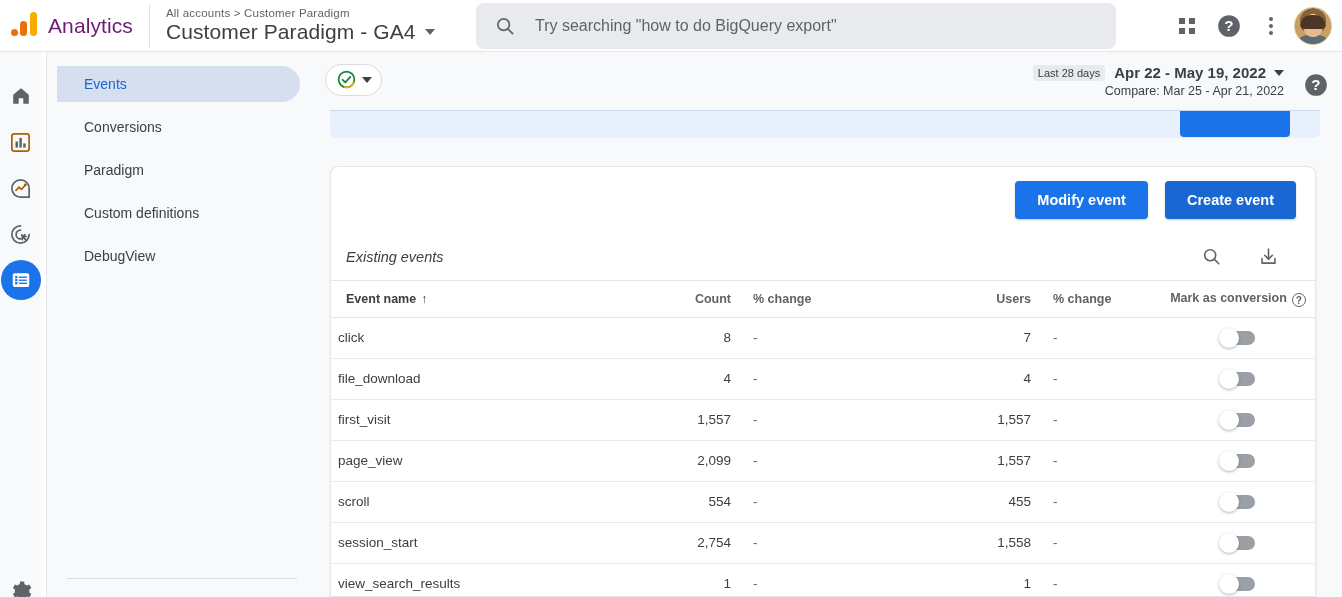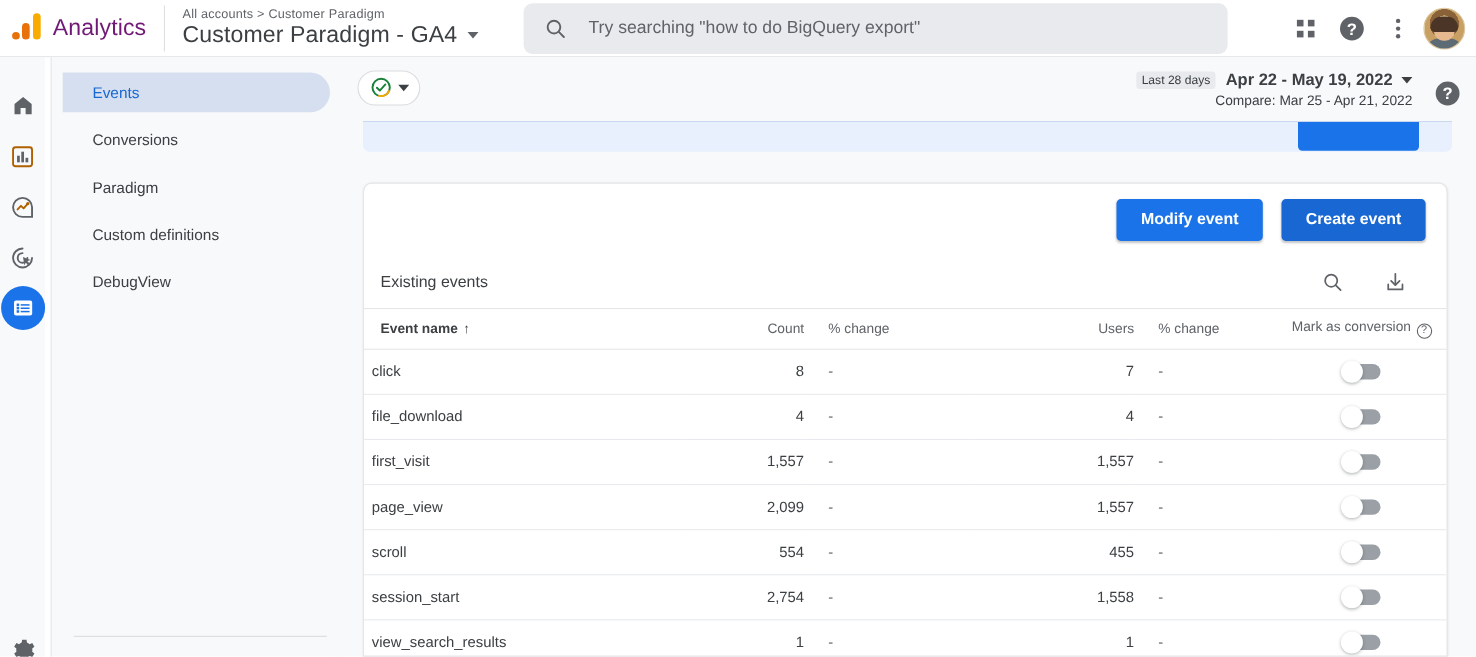--- a/index.html
+++ b/index.html
@@ -237,31 +237,32 @@
     padding: 0 22px; white-space: nowrap;
     box-shadow: 0 1px 2px rgba(60,64,67,.3);
   }
   .btn.modify { background: #1a73e8; }
   .btn.create { background: #1967d2; }
 
   .card-subhead {
     height: 48px; display: flex; align-items: center;
     padding-left: 15px; padding-right: 36px;
     border-bottom: 1px solid #e4e6e8;
+    font-style: italic;
   }
   .card-subhead .title { font-size: 14.5px; color: #3c4043; }
   .subhead-icons {
     margin-left: auto; display: flex; align-items: center; gap: 36px;
   }
 
   
   table { width: 100%; border-collapse: collapse; table-layout: fixed; }
   thead th {
     height: 36px; font-size: 12.5px; color: #5f6368;
-    font-weight: normal; border-bottom: 1px solid #e4e6e8;
+    font-weight: bold; border-bottom: 1px solid #e4e6e8;
     vertical-align: middle;
   }
   th.c-name { text-align: left; padding-left: 15px; width: 290px;
               color: #3c4043; font-weight: bold; }
   th.c-count { text-align: right; width: 110px; }
   th.c-chg1  { text-align: left; padding-left: 22px; width: 150px; }
   th.c-users { text-align: right; width: 150px; }
   th.c-chg2  { text-align: left; padding-left: 22px; width: 130px; }
   th.c-mark  { text-align: center; }
   .sort-arrow { font-size: 12px; margin-left: 5px; color: #3c4043; }

